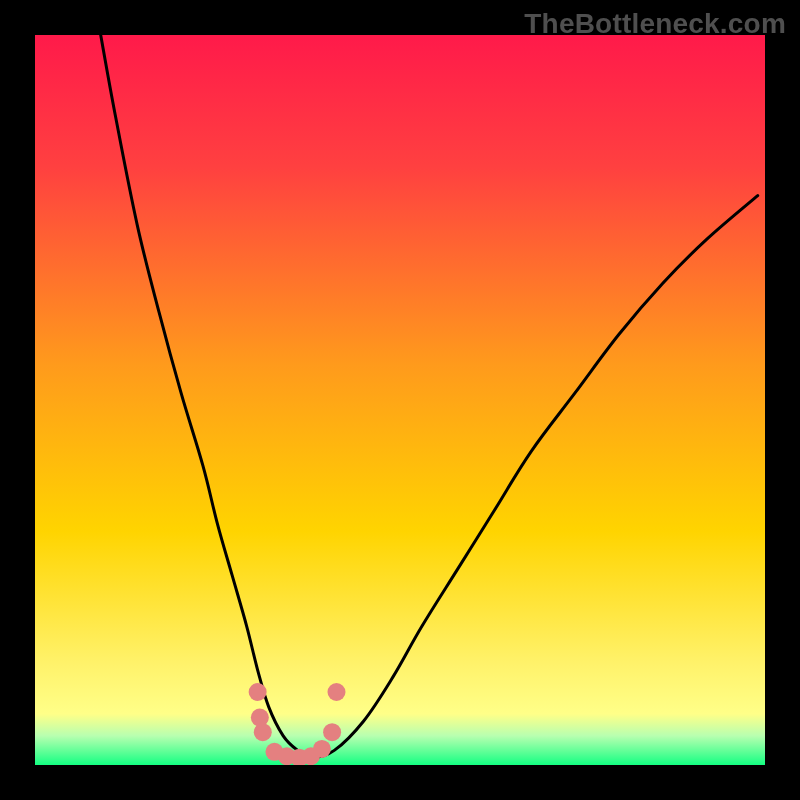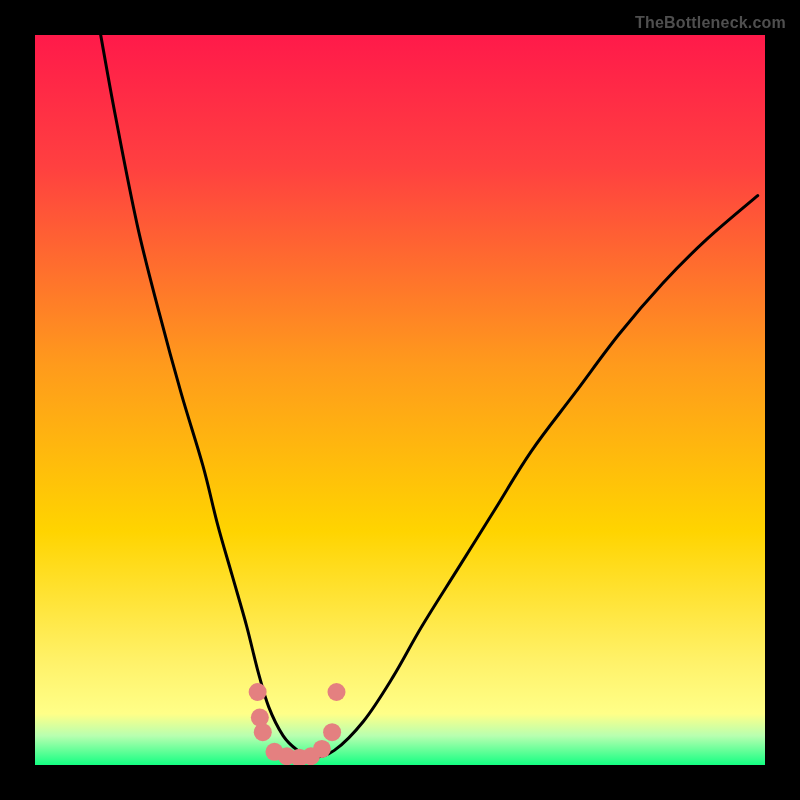--- a/index.html
+++ b/index.html
@@ -12,24 +12,24 @@
     overflow: hidden;
   }
   .frame {
     position: relative;
     width: 800px;
     height: 800px;
     background: #000;
   }
   .watermark {
     position: absolute;
-    top: 14px;
+    top: 8px;
     right: 14px;
     color: #4f4f4f;
-    font-size: 16px;
+    font-size: 28px;
     font-weight: 600;
     letter-spacing: 0.2px;
     user-select: none;
   }
   .plot-area {
     position: absolute;
     left: 35px;
     top: 35px;
     width: 730px;
     height: 730px;

